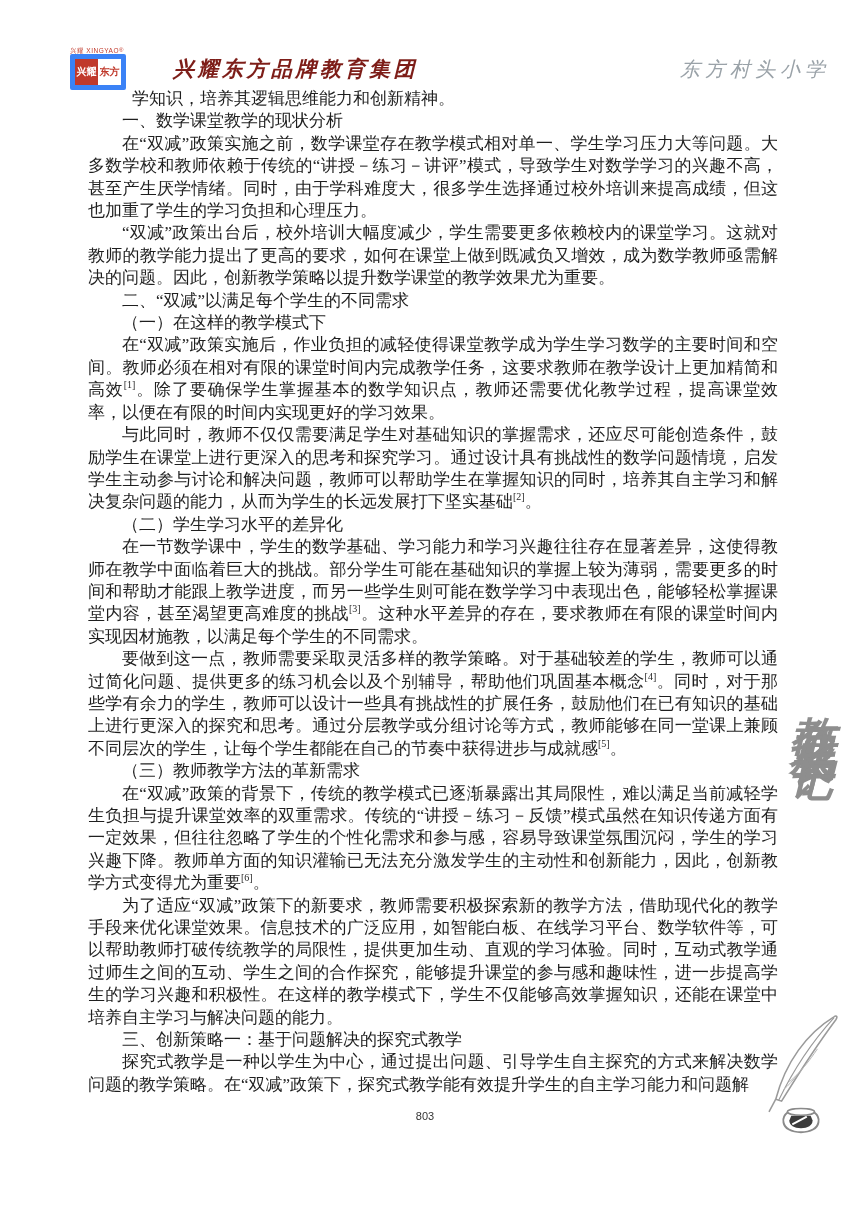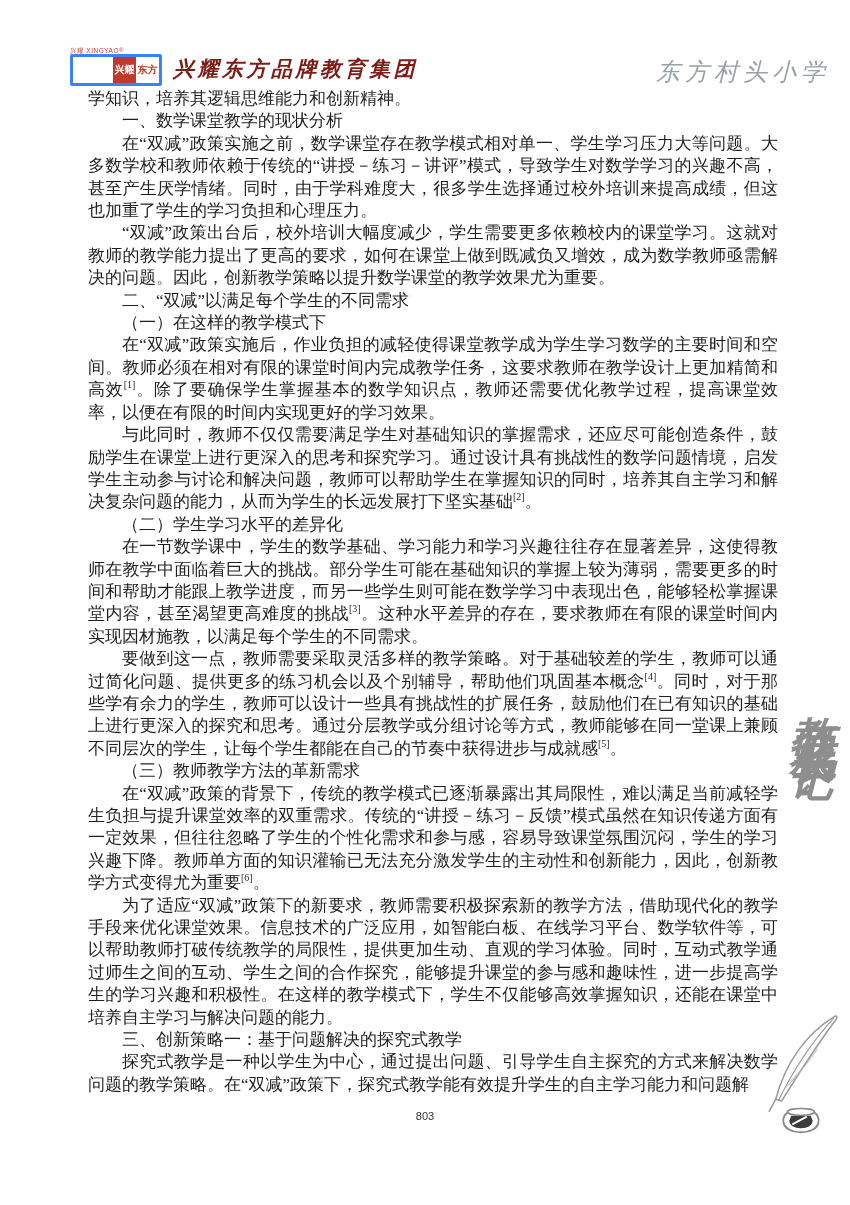--- a/index.html
+++ b/index.html
@@ -8,41 +8,41 @@
     font-family:"Liberation Serif","DejaVu Serif",serif;
     color:#1f1f1f; overflow:hidden;
   }
 
   
   .header { position:absolute; left:0; top:0; width:850px; height:95px; }
   .logo-wrap { position:absolute; left:70px; top:47px; width:52px; }
   .logo-tiny { font-size:6.5px; color:#c0392b; letter-spacing:0.5px; white-space:nowrap;
                font-family:"Liberation Sans",sans-serif; line-height:7px; }
   .logo-reg { font-size:6px; vertical-align:top; color:#c0392b; }
-  .logo-seal { display:flex; width:46px; height:26px; border:3px solid #3b82f6; border-radius:2px; overflow:hidden;padding-left:40px; }
+  .logo-seal { display:flex; width:46px; height:26px; border:5px solid #3b82f6; border-radius:2px; overflow:hidden; }
   .seal-left { background:#c0392b; color:#fff; width:50%; font-size:10px; display:flex;
                align-items:center; justify-content:center; font-weight:bold; }
   .seal-right { background:#fff; color:#c0392b; width:50%; font-size:10px; display:flex;
                 align-items:center; justify-content:center; font-weight:bold;text-align:right; }
   .brand {
     position:absolute; left:127px; top:55px; font-size:21px; font-weight:bold;
     color:#7d1d18; letter-spacing:3.5px; font-style:italic;margin-left:46px;
   }
   .school {
-    position:absolute; right:20px; top:56px; font-size:24px; color:#9aa2a8;
+    position:absolute; right:20px; top:56px; font-size:20px; color:#9aa2a8;
     letter-spacing:5px; font-style:italic;
   }
 
   
   .doc-body {
     position:absolute; left:88px; top:88px; width:690px;
     font-size:17px; line-height:22.4px; text-align:justify;
   }
   .blk { margin:0; text-indent:2em; }
-  .blk.continuation { text-indent:0; }
+  .blk.continuation { text-indent:0;margin-left:44px; }
   sup.ref { font-size:10px; line-height:0; vertical-align:super; }
 
   
   .calligraphy {
     position:absolute; top:682px; right:8px; height:320px;
     writing-mode:vertical-rl; font-size:44px; letter-spacing:8px;
     color:#8e8e8e; font-style:italic; font-weight:bold;
     font-family:"DejaVu Serif","Liberation Serif",serif;
   }
 

